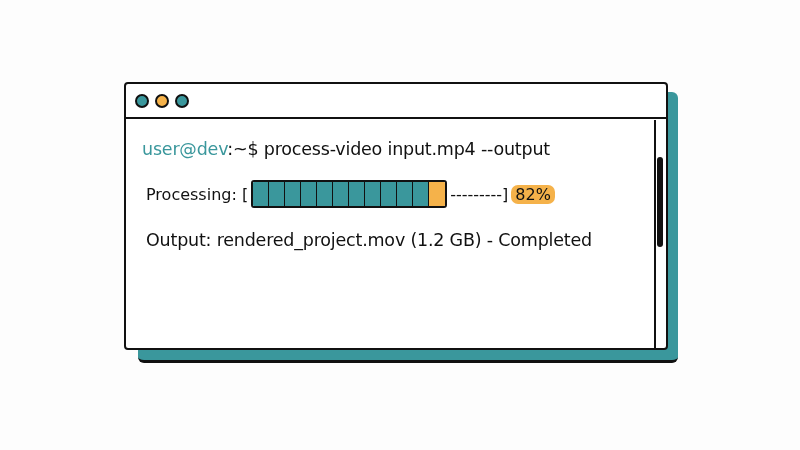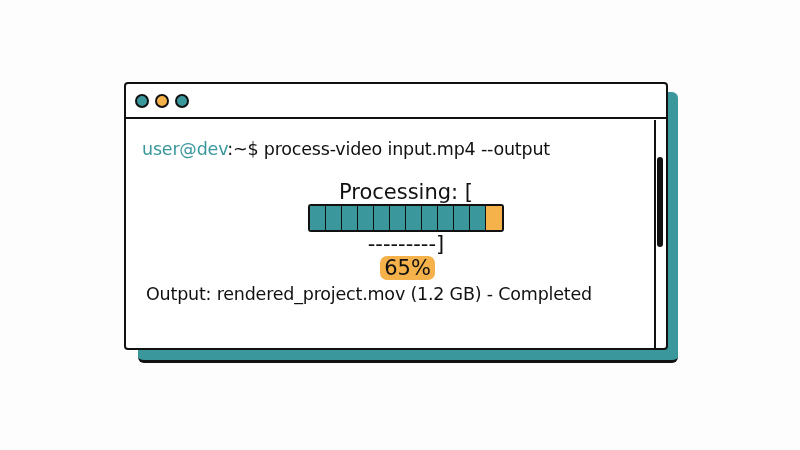--- a/index.html
+++ b/index.html
@@ -17,26 +17,26 @@
     background:#fff; border:2.5px solid #111; border-radius:4px;
     box-sizing:border-box;
   }
   .titlebar {
     height:33px; border-bottom:2.5px solid #111; display:flex; align-items:center; padding-left:9px; gap:6px;
   }
   .dot { width:10px; height:10px; border-radius:50%; border:2px solid #111; box-sizing:content-box; }
   .content { position:relative; padding:18px 0 0 16px; }
   .line { font-size:17.5px; color:#111; line-height:24px; letter-spacing:-0.2px; white-space:nowrap; }
   .prompt { color:#3a979c; }
-  .progress-row { margin-top:19px; display:flex; align-items:center; font-size:21px; color:#111; padding-left:4px;flex-direction:column; }
+  .progress-row { margin-top:19px; display:flex; align-items:center; font-size:16px; color:#111; padding-left:4px; }
   .bar { display:flex; height:24px; border:2px solid #111; border-radius:3px; margin:0 3px; overflow:hidden; }
   .seg { width:16px; height:100%; border-right:1.5px solid #111; box-sizing:border-box; }
   .seg:last-child { border-right:none; }
   .pct { background:#f5b24a; border-radius:7px; padding:0 4px; margin-left:3px; }
-  .output { margin-top:2px; padding-left:4px; }
+  .output { margin-top:20px; padding-left:4px; }
   .scroll-divider { position:absolute; right:10px; top:36px; bottom:0; border-left:2px solid #111; }
   .scroll-thumb { position:absolute; right:3px; top:73px; width:6px; height:90px; background:#111; border-radius:4px; }
 </style>
 </head>
 <body>
 
 <div class="shadow"></div>
 
 <div class="window">
   <div class="titlebar">
@@ -60,21 +60,21 @@
         <div class="seg" style="background:#3a979c"></div>
         <div class="seg" style="background:#3a979c"></div>
         <div class="seg" style="background:#3a979c"></div>
         <div class="seg" style="background:#3a979c"></div>
         <div class="seg" style="background:#3a979c"></div>
         <div class="seg" style="background:#3a979c"></div>
         <div class="seg" style="background:#3a979c"></div>
         <div class="seg" style="background:#f5b24a"></div>
       </div>
       <span>---------]</span>
-      <span class="pct">65%</span>
+      <span class="pct">82%</span>
     </div>
 
     <div class="line output">Output: rendered_project.mov (1.2 GB) - Completed</div>
   </div>
 
   <div class="scroll-divider"></div>
   <div class="scroll-thumb"></div>
 </div>
 
 </body></html>

